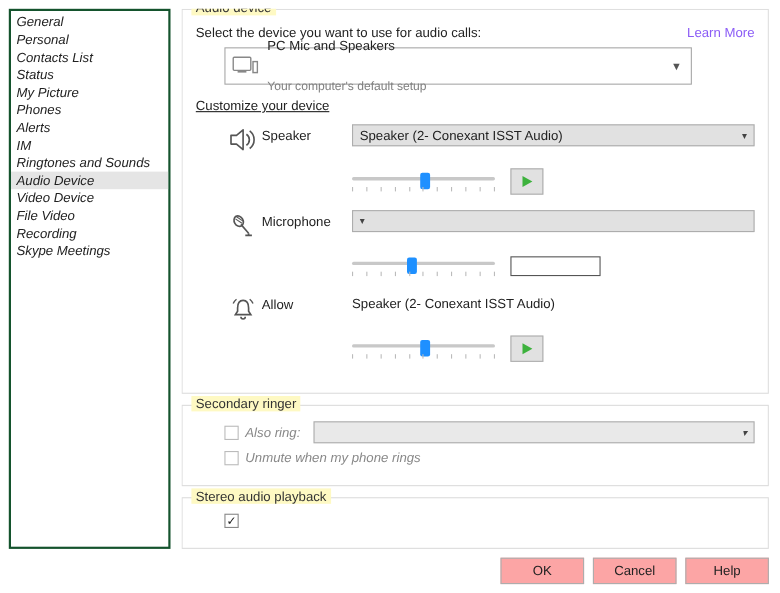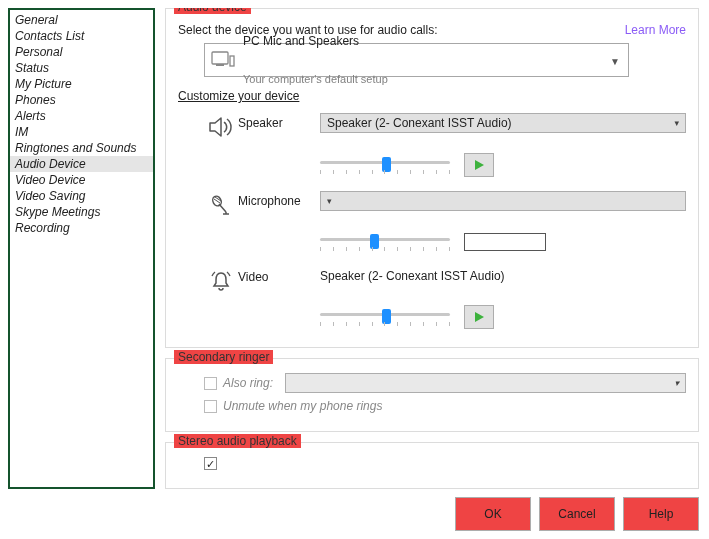--- a/index.html
+++ b/index.html
@@ -54,21 +54,21 @@
     padding: 14px 12px 12px 12px;
   }
   .group.flex1 {
     flex: 1;
     min-height: 260px;
   }
   .group-title {
     position: absolute;
     top: -9px;
     left: 8px;
-    background: #ef4444;
+    background: #fef9c3;
     padding: 0 4px;
     color: #333;
   }
   .link {
     color: #8b5cf6;
     cursor: pointer;
   }
   .top-row {
     display: flex;
     justify-content: space-between;
@@ -245,51 +245,51 @@
     line-height: 10px;
   }
   .footer {
     display: flex;
     justify-content: flex-end;
     gap: 8px;
     padding-top: 8px;
   }
   .btn {
     min-width: 76px;
-    height: 34px;
+    height: 24px;
     border: 1px solid #adadad;
-    background: #ef4444;
+    background: #fca5a5;
     display: flex;
     align-items: center;
     justify-content: center;
     box-sizing: border-box;
     cursor: default;
   }
 </style>
 </head>
 <body>
 
 <div class="window">
   <div class="body-row">
 
     <div class="sidebar">
       <div class="sidebar-item">General</div>
+      <div class="sidebar-item">Personal</div>
       <div class="sidebar-item">Contacts List</div>
-      <div class="sidebar-item">Personal</div>
       <div class="sidebar-item">Status</div>
       <div class="sidebar-item">My Picture</div>
       <div class="sidebar-item">Phones</div>
       <div class="sidebar-item">Alerts</div>
       <div class="sidebar-item">IM</div>
       <div class="sidebar-item">Ringtones and Sounds</div>
       <div class="sidebar-item selected">Audio Device</div>
       <div class="sidebar-item">Video Device</div>
-      <div class="sidebar-item">Video Saving</div>
+      <div class="sidebar-item">File Video</div>
+      <div class="sidebar-item">Recording</div>
       <div class="sidebar-item">Skype Meetings</div>
-      <div class="sidebar-item">Recording</div>
     </div>
 
     <div class="main">
 
       <div class="group flex1">
         <div class="group-title">Audio device</div>
 
         <div class="top-row">
           <div>Select the device you want to use for audio calls:</div>
           <span class="link">Learn More</span>
@@ -398,21 +398,21 @@
 
         <div class="ctrl-row">
           <div class="ctrl-icon">
             <svg width="24" height="22" viewBox="0 0 24 22">
               <path d="M12 3 C8 3 7 6 7 10 L7 13 L5 16 L19 16 L17 13 L17 10 C17 6 16 3 12 3 Z" fill="none" stroke="#555" stroke-width="1.5"></path>
               <path d="M10 18 A2 2 0 0 0 14 18" fill="none" stroke="#555" stroke-width="1.5"></path>
               <path d="M3 6 A10 10 0 0 1 6 2" fill="none" stroke="#555" stroke-width="1.3"></path>
               <path d="M21 6 A10 10 0 0 0 18 2" fill="none" stroke="#555" stroke-width="1.3"></path>
             </svg>
           </div>
-          <div class="ctrl-label">Video</div>
+          <div class="ctrl-label">Allow</div>
           <div class="ctrl-body">
             <div class="static-val">Speaker (2- Conexant ISST Audio)</div>
             <div class="slider-row">
               <div class="slider">
                 <div class="track"></div>
                 <div class="thumb" style="left:62px"></div>
                 <div class="ticks">
                     <span></span>
                     <span></span>
                     <span></span>

